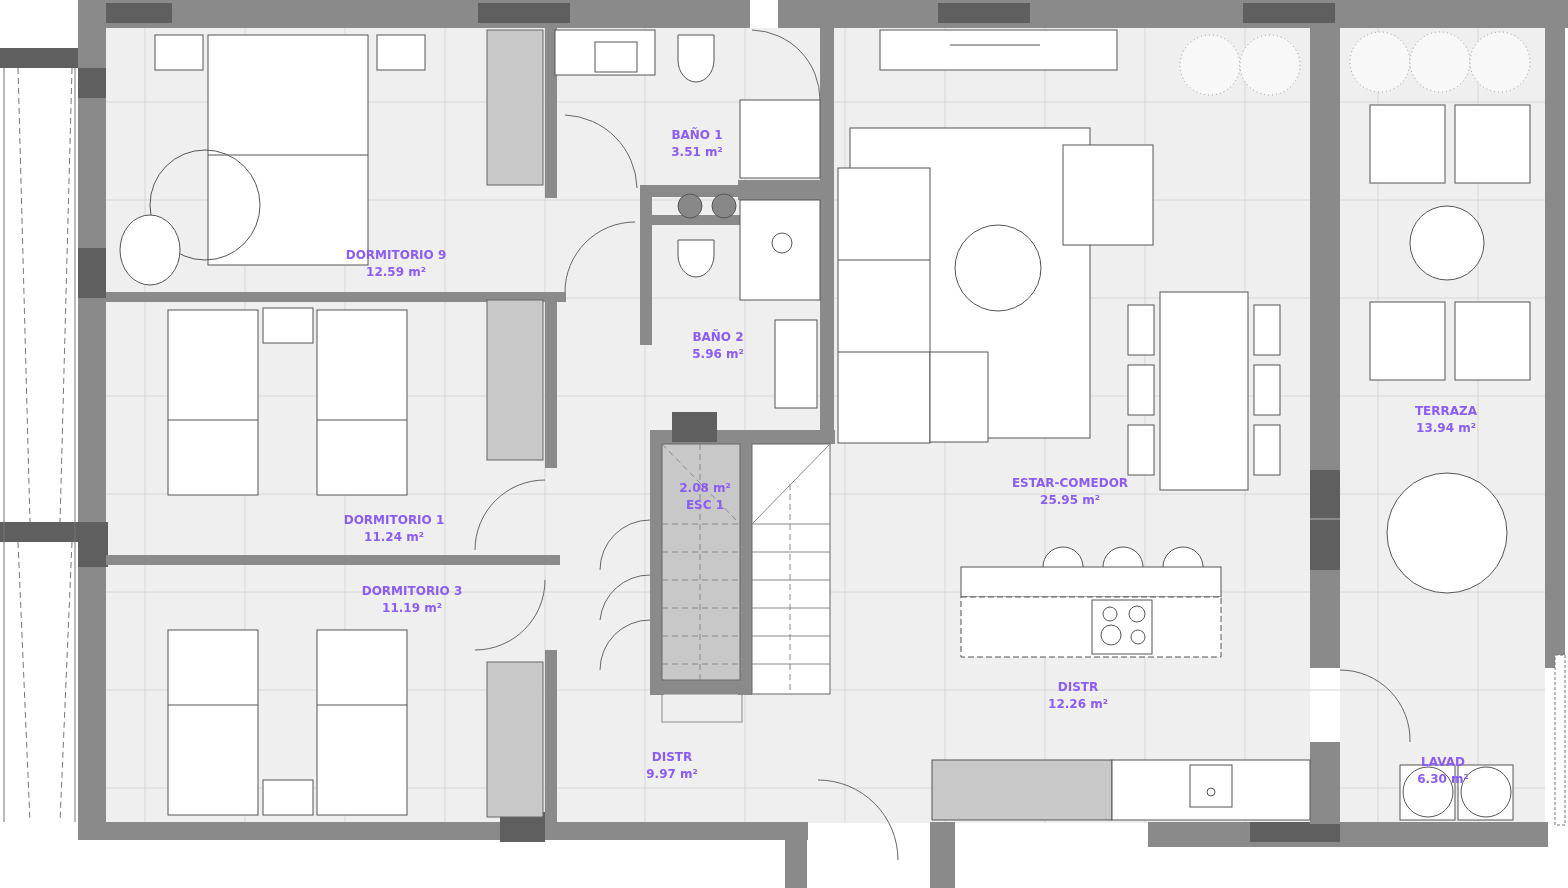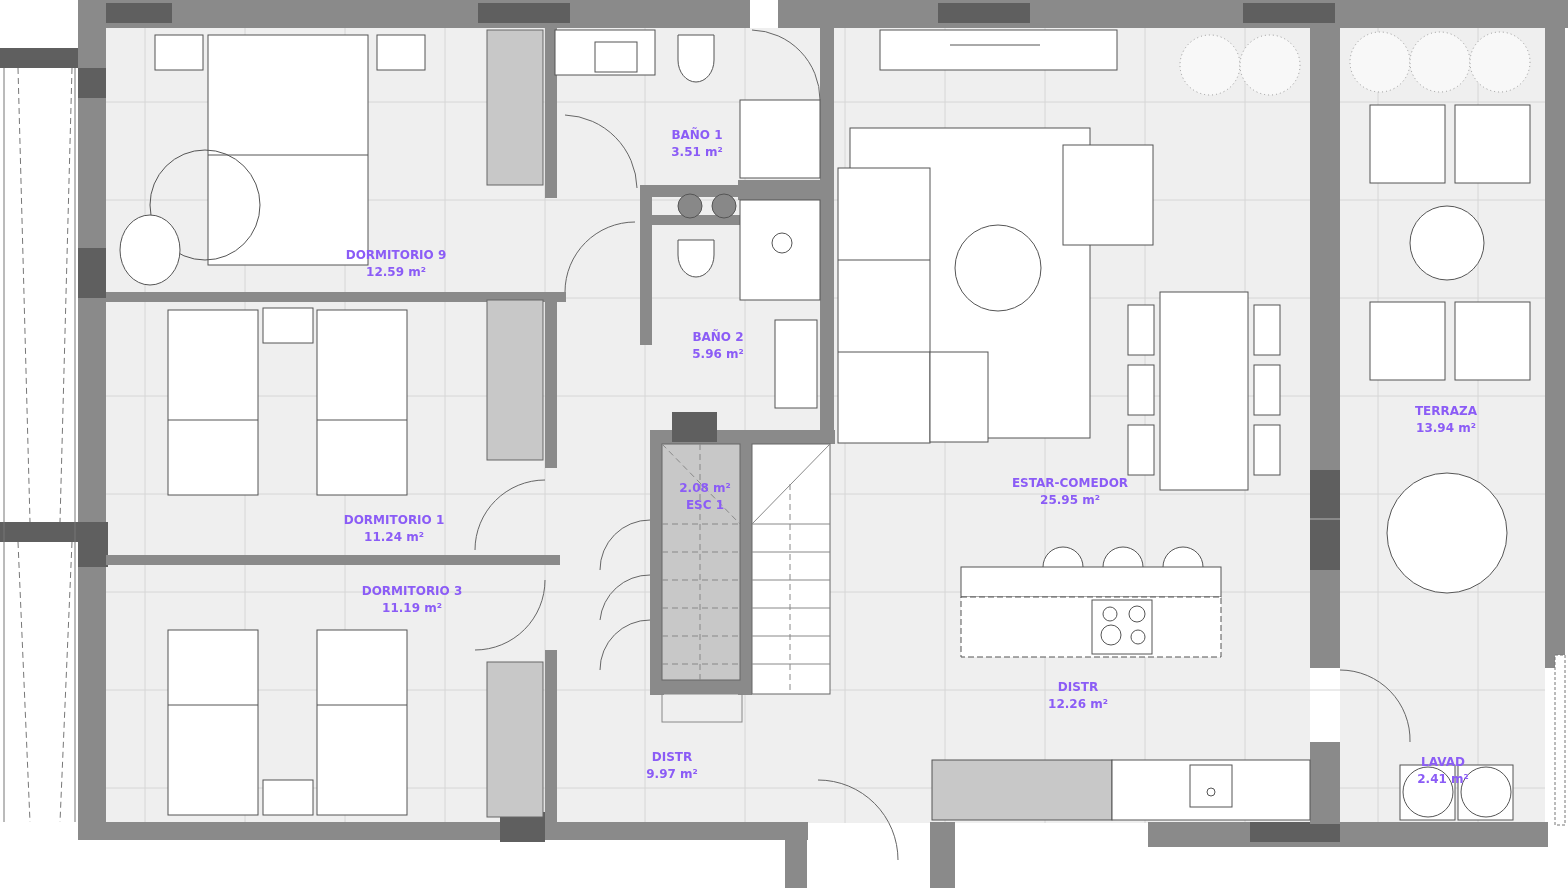--- a/index.html
+++ b/index.html
@@ -270,14 +270,14 @@
 <div class="room-label" style="left:1078px;top:679px;">
   <span class="name">DISTR</span>
   <span class="area">12.26 m²</span>
 </div>
 <div class="room-label" style="left:1446px;top:403px;">
   <span class="name">TERRAZA</span>
   <span class="area">13.94 m²</span>
 </div>
 <div class="room-label" style="left:1443px;top:706px;margin-top:48px;">
   <span class="name">LAVAD</span>
-  <span class="area">2.41 m²</span>
+  <span class="area">6.30 m²</span>
 </div>
 
 </body></html>

